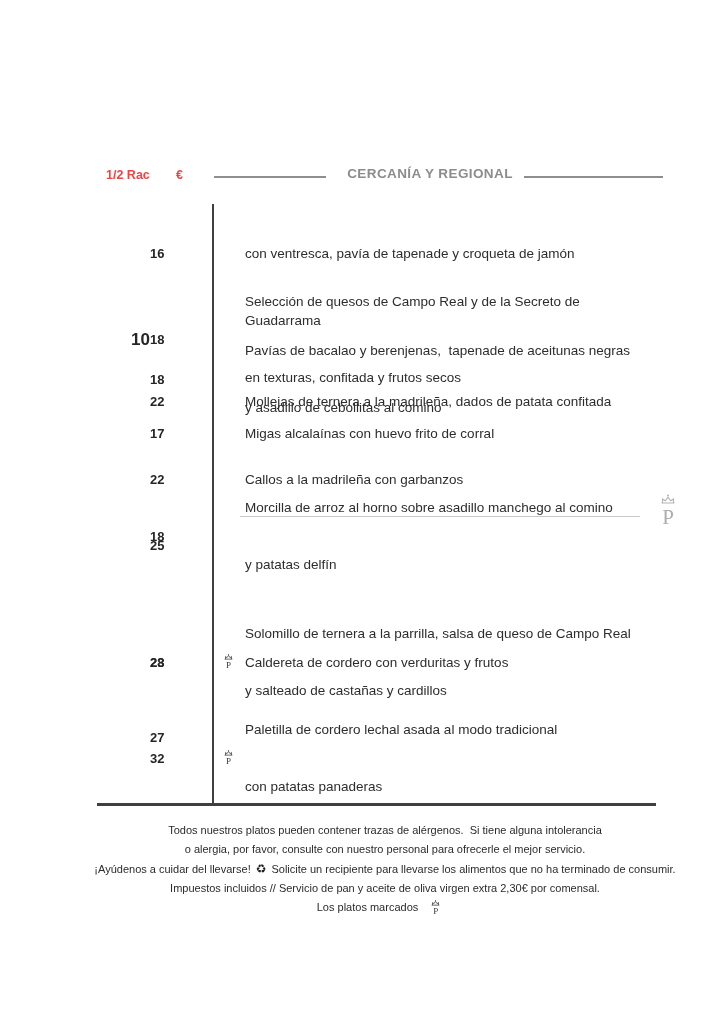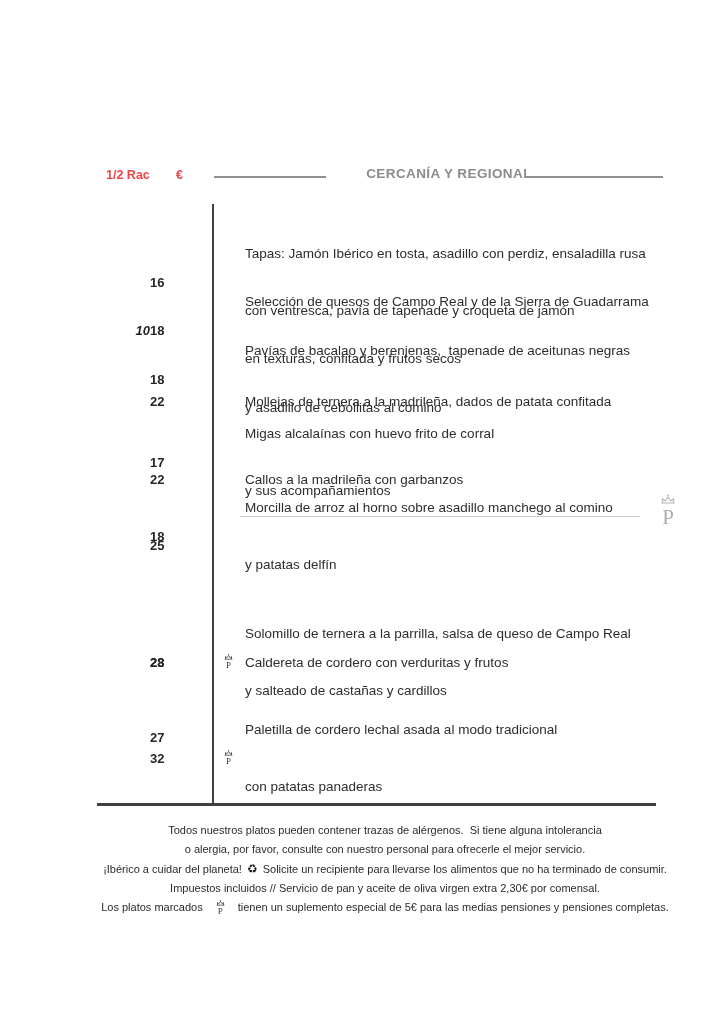--- a/index.html
+++ b/index.html
@@ -18,21 +18,21 @@
     white-space:pre;
   }
   .hdr-half{left:106px;}
   .hdr-euro{left:176px;}
   .hdr-line{
     position:absolute;top:176px;height:2px;background:#8e8e8e;
   }
   .hdr-line-left{left:214px;width:112px;}
   .hdr-line-right{left:524px;width:139px;}
   .hdr-title{
-    position:absolute;left:349px;width:200px;top:166px;
+    position:absolute;left:330px;width:200px;top:166px;
     text-align:center;
     font-size:13.5px;font-weight:bold;letter-spacing:.4px;
     color:#8c8c8c;
   }
   
   .vline{
     position:absolute;left:212px;top:204px;width:2px;height:601px;
     background:#3f3f3f;
   }
   .bottom-rule{
@@ -42,22 +42,22 @@
   .mid-divider{
     position:absolute;left:240px;top:516px;width:400px;height:1px;
     background:#c8c8c8;
   }
   .row{
     position:absolute;left:97px;width:560px;
     display:flex;align-items:center;
   }
   .half{
     width:53px;text-align:right;
-    font-size:13px;font-weight:bold;color:#262626;
-    flex:none;white-space:pre;font-style:italic;
+    font-size:17px;font-weight:bold;color:#262626;
+    flex:none;white-space:pre;
   }
   .price{
     width:40px;text-align:left;
     font-size:13px;font-weight:bold;color:#262626;
     flex:none;white-space:pre;
   }
   .marker{
     width:55px;flex:none;
     display:flex;justify-content:center;
     padding-left:22px;box-sizing:border-box;
@@ -123,31 +123,30 @@
       </svg>
     </span>
     <span class="wm-letter">P</span>
   </div>
 
   <div class="row" style="top:206px">
     <span class="half"></span>
     <span class="price">16</span>
     <span class="marker"></span>
     <div class="desc">
-      <div>Tapas: Jamón Ibérico en tosta, asadillo con perdiz, ensaladilla rusa</div>
       <div>con ventresca, pavía de tapenade y croqueta de jamón</div>
     </div>
   </div>
 
   <div class="row" style="top:254px">
     <span class="half">10</span>
     <span class="price">18</span>
     <span class="marker"></span>
     <div class="desc">
-      <div>Selección de quesos de Campo Real y de la Sierra de Guadarrama</div>
+      <div>Selección de quesos de Campo Real y de la Secreto de Guadarrama</div>
       <div>en texturas, confitada y frutos secos</div>
     </div>
   </div>
 
   <div class="row" style="top:303px">
     <span class="half"></span>
     <span class="price">18</span>
     <span class="marker"></span>
     <div class="desc">
       <div>Pavías de bacalao y berenjenas,  tapenade de aceitunas negras</div>
@@ -163,21 +162,20 @@
       <div>Mollejas de ternera a la madrileña, dados de patata confitada</div>
     </div>
   </div>
 
   <div class="row" style="top:386px">
     <span class="half"></span>
     <span class="price">17</span>
     <span class="marker"></span>
     <div class="desc">
       <div>Migas alcalaínas con huevo frito de corral</div>
-      <div>y sus acompañamientos</div>
     </div>
   </div>
 
   <div class="row" style="top:432px">
     <span class="half"></span>
     <span class="price">22</span>
     <span class="marker"></span>
     <div class="desc">
       <div>Callos a la madrileña con garbanzos</div>
     </div>
@@ -246,21 +244,21 @@
 
   <div class="row" style="top:730px">
     <span class="half"></span>
     <span class="price">27</span>
     <span class="marker"></span>
   </div>
 
   <div class="footer">
     <div class="fline">Todos nuestros platos pueden contener trazas de alérgenos.  Si tiene alguna intolerancia</div>
     <div class="fline">o alergia, por favor, consulte con nuestro personal para ofrecerle el mejor servicio.</div>
-    <div class="fline"><span>¡Ibérico a cuidar del planeta!</span><span class="recycle">♻</span><span>Solicite un recipiente para llevarse los alimentos que no ha terminado de consumir.</span></div>
+    <div class="fline"><span>¡Ayúdenos a cuidar del llevarse!</span><span class="recycle">♻</span><span>Solicite un recipiente para llevarse los alimentos que no ha terminado de consumir.</span></div>
     <div class="fline">Impuestos incluidos // Servicio de pan y aceite de oliva virgen extra 2,30€ por comensal.</div>
     <div class="fline"><span>Los platos marcados</span><span class="crownp"><svg width="11" height="6" viewBox="0 0 12 7">
             <path d="M1.5 6 H10.5 M2.5 6 V3 l1.7 1.3 L6 1.6 l1.8 2.7 L9.5 3 V6" fill="none" stroke="#3a3a3a" stroke-width="0.9"></path>
             <circle cx="6" cy="0.7" r="0.6" fill="#3a3a3a"></circle>
-          </svg><span class="crownp-letter">P</span></span><span>tienen un suplemento especial de 5€ para las medias pensiones y pensiones completas.</span></div>
+          </svg><span class="crownp-letter">P</span></span></div>
   </div>
 
 </div>
 
 </body></html>

